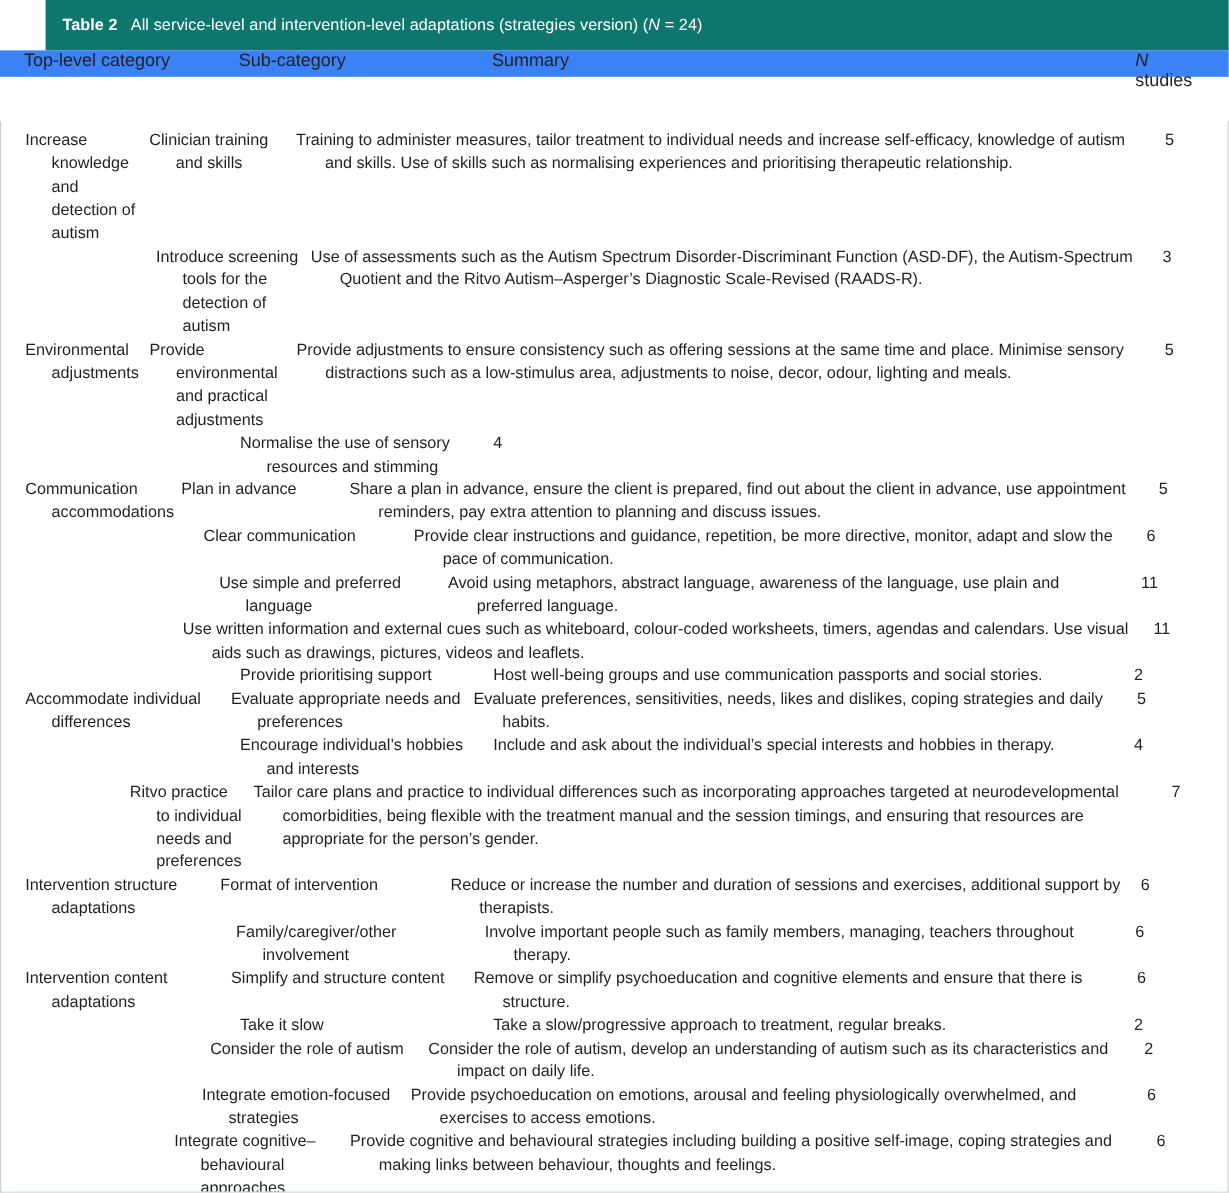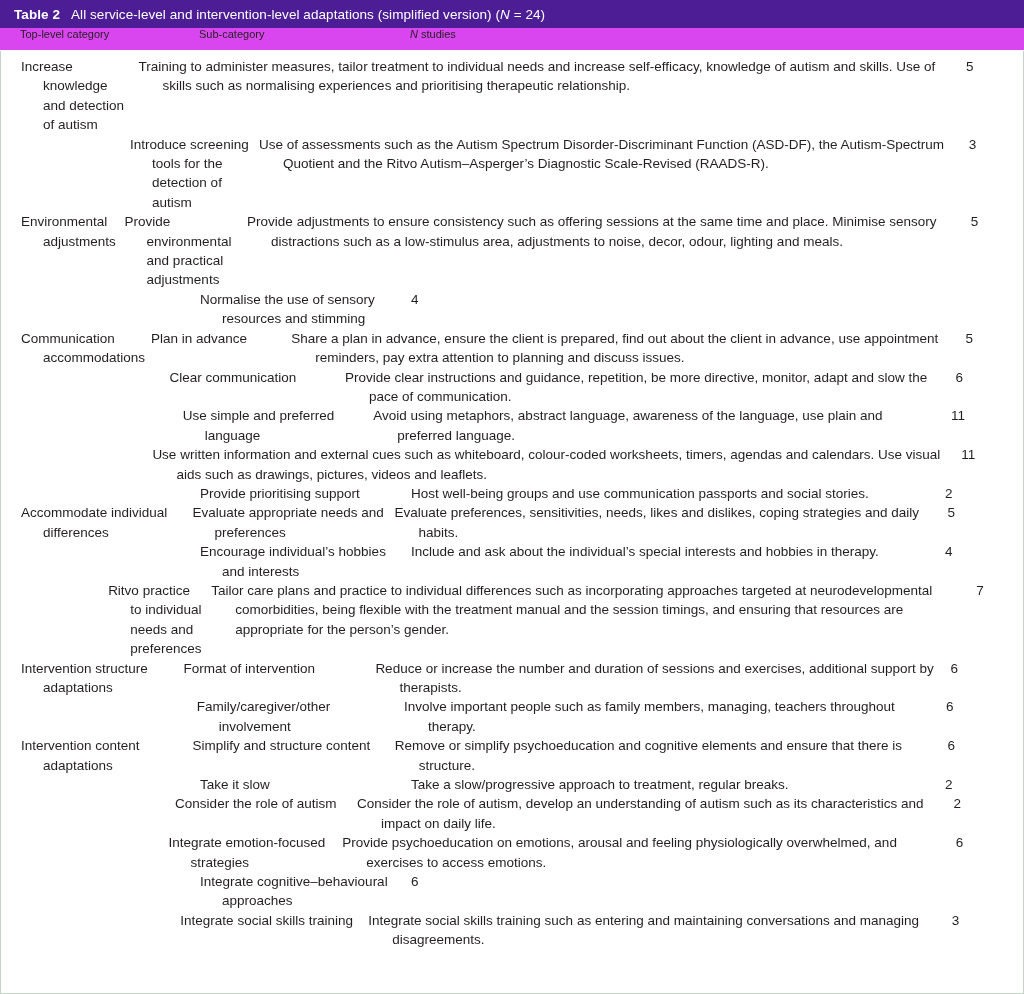--- a/index.html
+++ b/index.html
@@ -19,61 +19,63 @@
     width: 1024px;
     height: 994px;
     box-sizing: border-box;
     display: flex;
     flex-direction: column;
     background: #ffffff;
   }
 
   
   .table-title-bar {
-    background: #4c1d95;
+    background: #0f766e;
     color: #ffffff;
-    height: 28px;
+    height: 44px;
     min-height: 26px;
     display: flex;
     align-items: center;
     padding: 0 12px 0 14px;
     font-size: 13.5px;
     letter-spacing: 0.005em;
     white-space: nowrap;
     overflow: hidden;
+    margin-left: 38px;
   }
   .table-number {
     font-weight: bold;
     margin-right: 11px;
   }
   .table-caption {
     font-weight: normal;
   }
   .table-caption .it { font-style: italic; }
 
   
   .col-header {
-    background: #d946ef;
+    background: #3b82f6;
     height: 23px;
     min-height: 23px;
     display: flex;
     align-items: center;
-    font-size: 11px;
+    font-size: 15px;
     color: #231f20;
     border-bottom: 1px solid #ffffff;
   }
 
   
   .table-body {
     flex: 1 1 auto;
     border: 1px solid #c6d3c9;
     border-top: none;
     box-sizing: border-box;
     overflow: hidden;
     padding-top: 6px;
+    margin-top: 36px;
   }
 
   .row {
     display: flex;
     align-items: flex-start;
     width: 100%;
     box-sizing: border-box;
   }
 
   
@@ -114,34 +116,38 @@
 
   .row + .row { margin-top: 0px; }
 </style>
 </head>
 <body>
 
 <div class="table-wrap">
 
   <div class="table-title-bar">
     <span class="table-number">Table 2</span>
-    <span class="table-caption"><span>All service-level and intervention-level adaptations (simplified version) (</span><span class="it">N</span><span> = 24)</span></span>
+    <span class="table-caption"><span>All service-level and intervention-level adaptations (strategies version) (</span><span class="it">N</span><span> = 24)</span></span>
   </div>
 
   <div class="col-header row">
     <div class="c1"><span>Top-level category</span></div>
     <div class="c2"><span>Sub-category</span></div>
+    <div class="c3"><span>Summary</span></div>
     <div class="c4"><span style="font-style:italic">N</span><span> studies</span></div>
   </div>
 
   <div class="table-body" id="table-body">
       <div class="row">
         <div class="c1">
           <div class="cell hang-sm">Increase knowledge and detection of autism</div>
         </div>
+        <div class="c2">
+          <div class="cell hang-sm">Clinician training and skills</div>
+        </div>
         <div class="c3">
           <div class="cell hang">Training to administer measures, tailor treatment to individual needs and increase self-efficacy, knowledge of autism and skills. Use of skills such as normalising experiences and prioritising therapeutic relationship.</div>
         </div>
         <div class="c4">
           <div class="cell">5</div>
         </div>
       </div>
       <div class="row">
         <div class="c1">
           <div class="cell hang-sm"></div>
@@ -374,20 +380,23 @@
           <div class="cell">6</div>
         </div>
       </div>
       <div class="row">
         <div class="c1">
           <div class="cell hang-sm"></div>
         </div>
         <div class="c2">
           <div class="cell hang-sm">Integrate cognitive–behavioural approaches</div>
         </div>
+        <div class="c3">
+          <div class="cell hang">Provide cognitive and behavioural strategies including building a positive self-image, coping strategies and making links between behaviour, thoughts and feelings.</div>
+        </div>
         <div class="c4">
           <div class="cell">6</div>
         </div>
       </div>
       <div class="row">
         <div class="c1">
           <div class="cell hang-sm"></div>
         </div>
         <div class="c2">
           <div class="cell hang-sm">Integrate social skills training</div>

